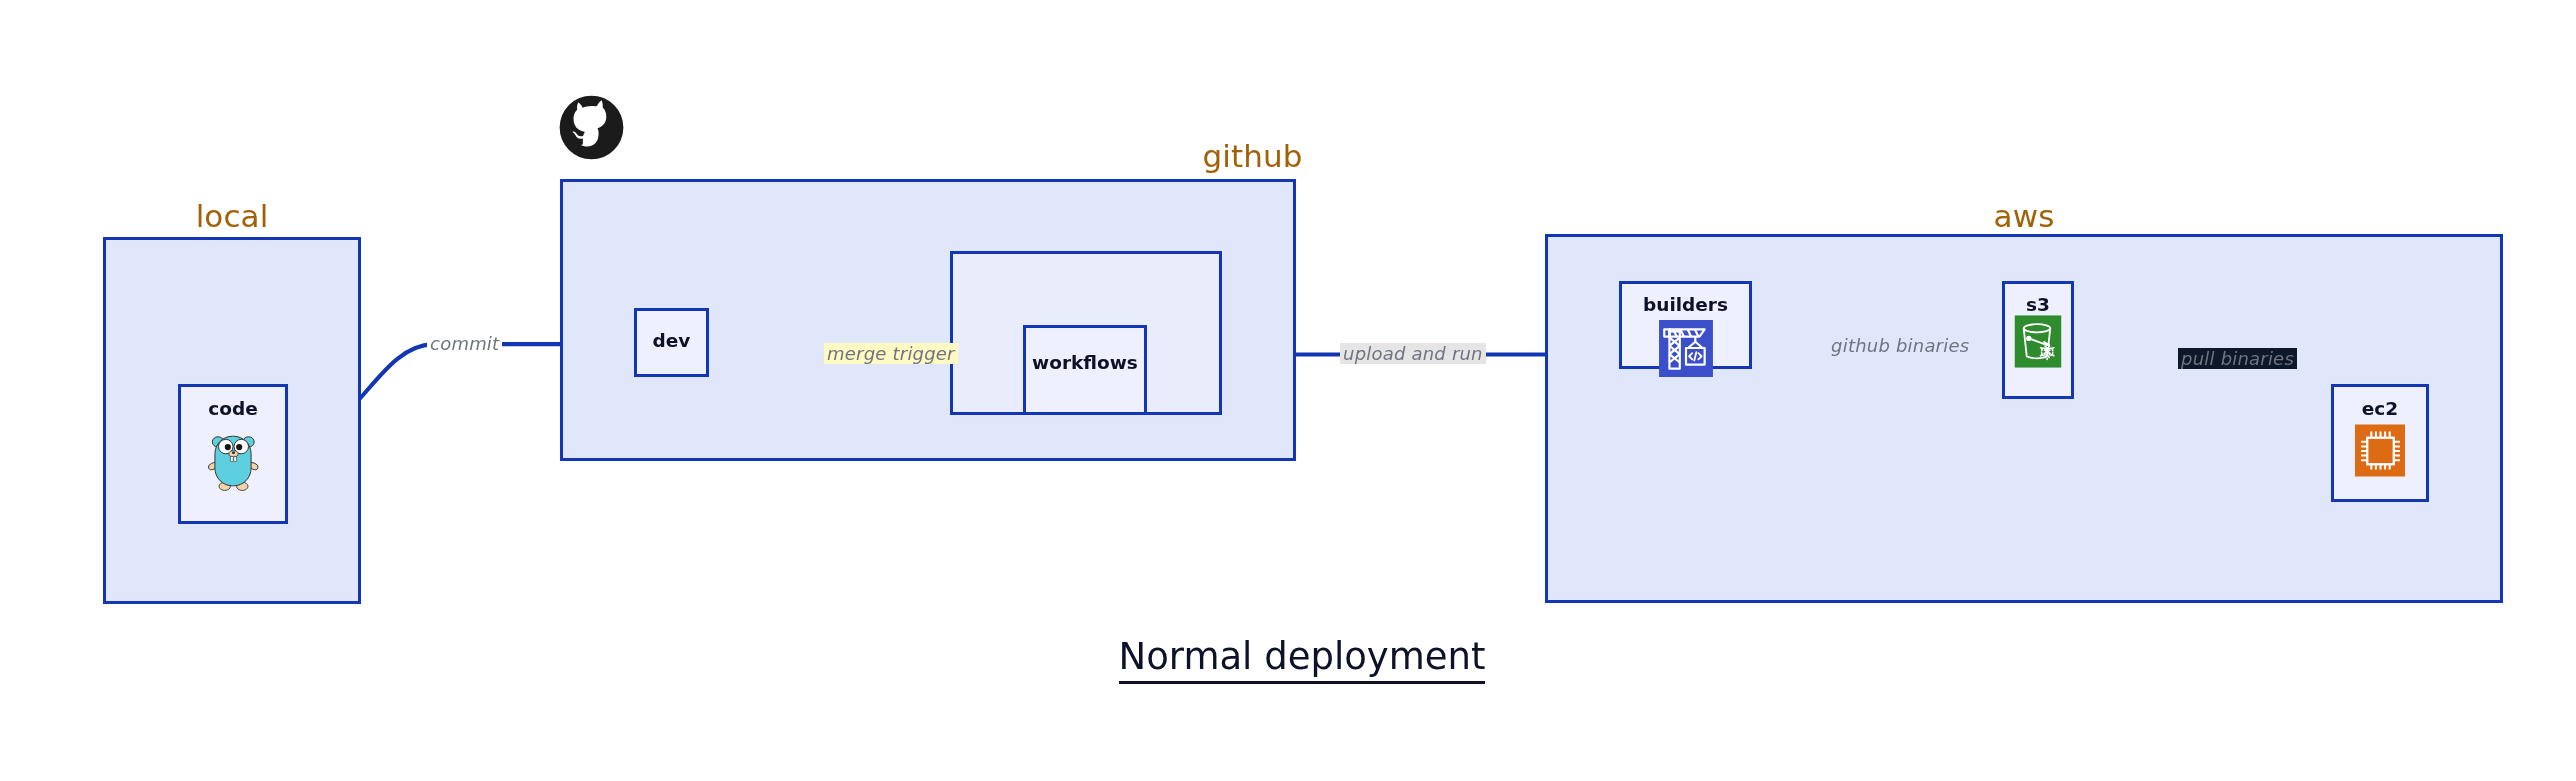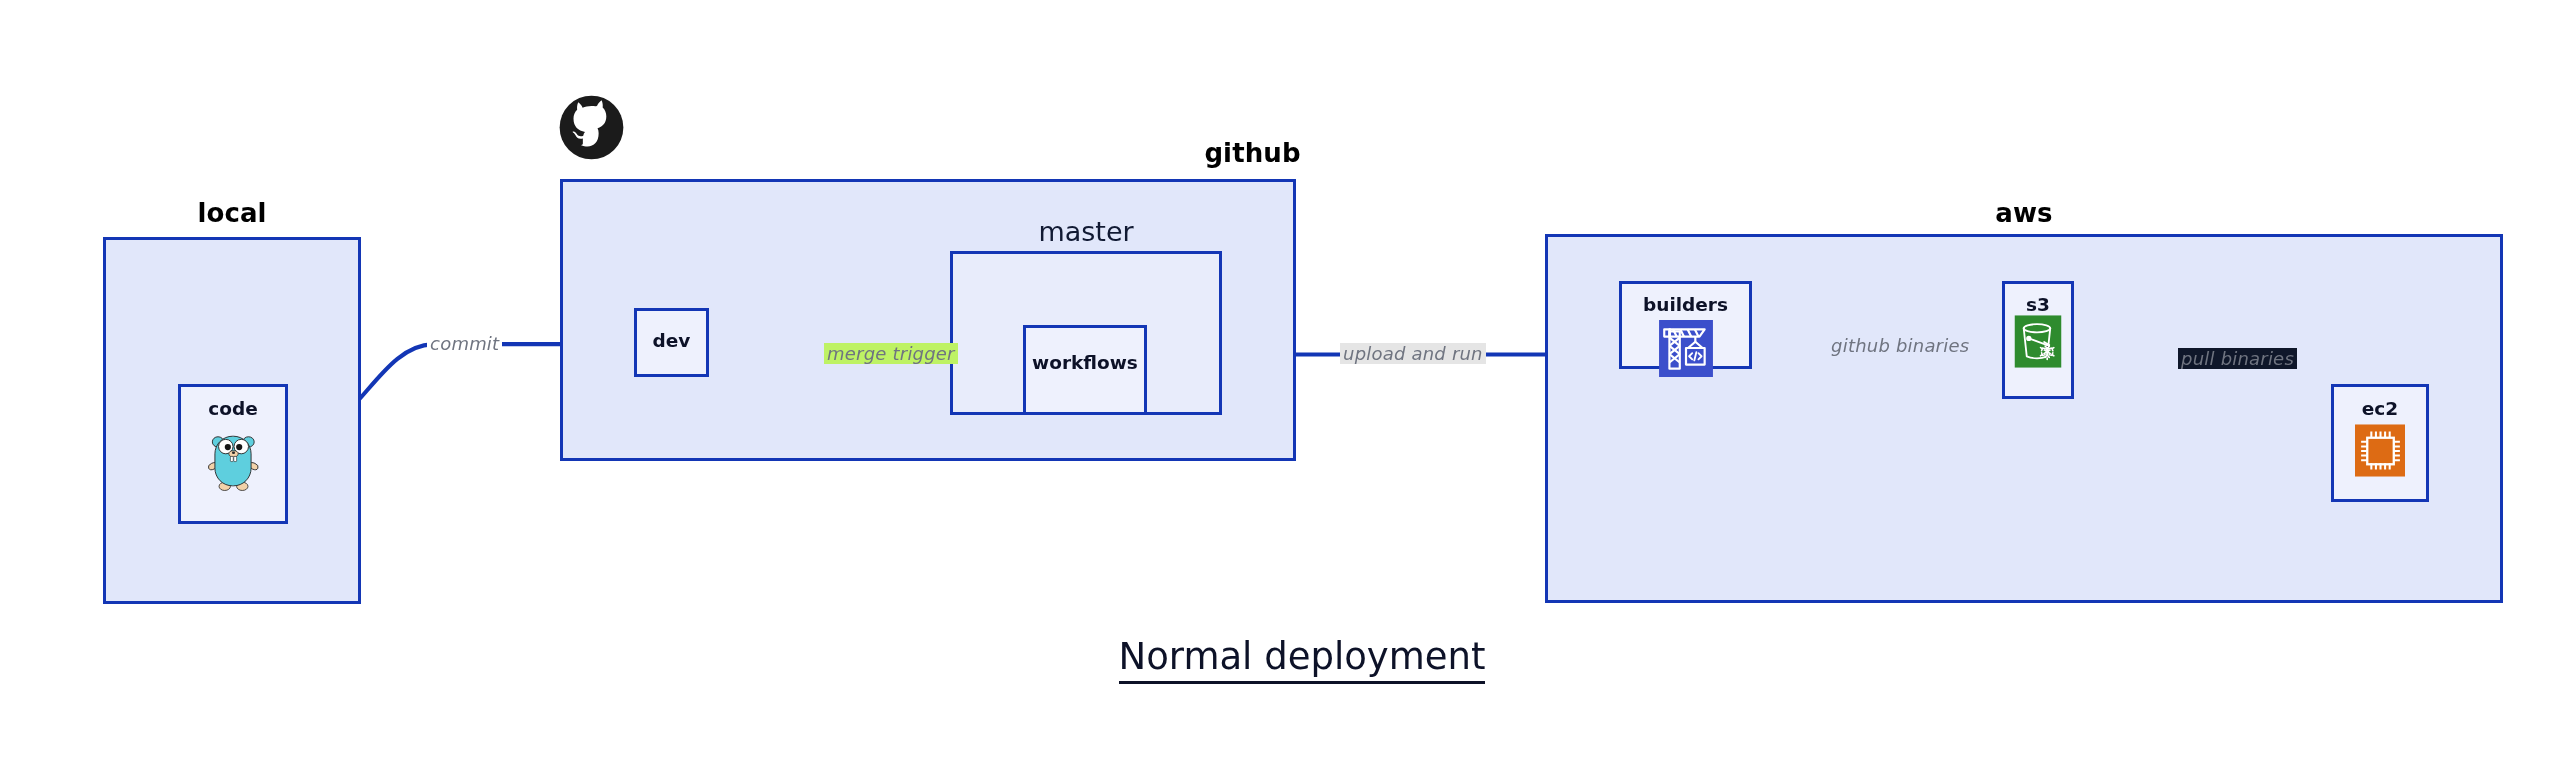--- a/index.html
+++ b/index.html
@@ -3,21 +3,21 @@
 <meta charset="utf-8">
 <style>
   html,body{margin:0;padding:0;background:#ffffff;}
   body{width:2604px;height:781px;overflow:hidden;font-family:"DejaVu Sans",sans-serif;}
   #stage{position:relative;width:2604px;height:781px;background:#fff;}
 
   .zone{position:absolute;border:3.6px solid var(--stroke,#1336b5);background:var(--fill,#e1e7fa);box-sizing:border-box;}
   .subzone{position:absolute;border:3.1px solid var(--stroke,#1336b5);background:#e8ecfb;box-sizing:border-box;}
   .node{position:absolute;border:3.1px solid var(--stroke,#1336b5);background:#eef1fd;box-sizing:border-box;}
 
-  .zone-title{position:absolute;color:#000000;font-size:26px;font-weight:700;white-space:nowrap;letter-spacing:0.1px;}
+  .zone-title{position:absolute;color:#a16207;font-size:31px;font-weight:400;white-space:nowrap;letter-spacing:0.1px;}
   .sub-title{position:absolute;color:#111a33;font-size:27px;font-weight:400;white-space:nowrap;}
   .node-title{position:absolute;left:0;right:0;text-align:center;color:#0d1228;font-size:18.5px;font-weight:700;white-space:nowrap;}
 
   .node-icon{position:absolute;left:50%;transform:translateX(-50%);}
 
   .edge-label{position:absolute;color:#6f7480;font-size:18px;font-style:italic;white-space:nowrap;letter-spacing:0.2px;}
 
   #wires{position:absolute;left:0;top:0;width:2604px;height:781px;pointer-events:none;}
 
   #diagram-title{position:absolute;left:0;right:0;text-align:center;color:#0d1228;font-size:37px;font-weight:400;}
@@ -89,21 +89,20 @@
       <path fill="#ffffff" d="M50 17c-5.3 0-9.9 1.1-13.7 2.6-1.4-3.2-3.6-6.2-6.6-8.3-1.9 3.4-2.2 7.8-1.8 11.2-3.6 3.6-5.6 8.2-5.6 13.6 0 13 7.4 18.6 17.7 20.8-1.3 1.3-2.3 3.2-2.7 5.6-2.6 1.1-7.3 2-10.2-2.9-1.8-3-5-3.3-5.2-3.3-.9 0-1.2.7-.4 1.3 2.6 1.6 3.6 3.6 4.3 5.1 1.3 2.9 3.9 5.6 10.9 4.3v7.6c0 1.2-.9 2.6-3.1 2.2C48.3 83.4 61 76 61 58.8c0-3-.6-5.6-1.7-7.7 8.4-2.8 13.5-8.4 13.5-18.4 0-5.4-2-10-5.6-13.6.4-3.4.1-7.8-1.8-11.2-3 2.1-5.2 5.1-6.6 8.3C58.5 18 53.9 17 50 17z"></path>
       <path fill="#ffffff" d="M23 70c3.5 3 8.1 4.6 11 4.6v6.8c-4.9-.8-9.7-3.6-11-11.4z" opacity="0"></path>
       <path fill="#1b1b1b" d="M26 62c2.5 1.5 3.6 3.5 4.3 5 1.3 2.9 3.9 5.6 10.9 4.3v8.2c-7.9-1.9-13.3-6.6-15.2-17.5z" opacity="0"></path>
     </svg>
   </div>
 
   <div class="zone-title" style="left:1170px;top:138px;width:165px;text-align:center;">github</div>
 
   <div class="zone" style="left:560px;top:179px;width:736px;height:282px;"></div>
 
-  <div class="sub-title" style="left:950px;top:216px;width:272px;text-align:center;">master</div>
 
   <div class="subzone" style="left:950px;top:251px;width:272px;height:164px;"></div>
 
   <div class="node" style="left:634px;top:308px;width:75px;height:69px;">
     <div class="node-title" style="top:18.5px;">dev</div>
   </div>
 
   <div class="node" style="left:1023px;top:325px;width:124px;height:90px;">
     <div class="node-title" style="top:24px;">workflows</div>
   </div>
@@ -181,21 +180,21 @@
 
           <path d="M76 34 L88 34 M76 43 L88 43 M76 52 L88 52 M76 61 L88 61 M76 70 L88 70"></path>
         </g>
         <rect x="24" y="26" width="52" height="52" fill="none" stroke="#ffffff" stroke-width="4.5"></rect>
       </svg>
     </div>
   </div>
 
   <div class="edge-label" style="left:427px;top:333px;background:#ffffff;padding:0 3.1px;">commit</div>
 
-  <div class="edge-label" style="left:824px;top:343px;background:#bef264;padding:0 3.1px;">merge trigger</div>
+  <div class="edge-label" style="left:824px;top:343px;background:#fef9c3;padding:0 3.1px;">merge trigger</div>
 
   <div class="edge-label" style="left:1340px;top:343px;background:#e5e5e5;padding:0 3.1px;">upload and run</div>
 
   <div class="edge-label" style="left:1828px;top:335px;background:#e1e7fa;padding:0 3.1px;">github binaries</div>
 
   <div class="edge-label" style="left:2178px;top:348px;background:#0f172a;padding:0 3.1px;">pull binaries</div>
 
   <div id="diagram-title" style="top:635px;">
     <span>Normal deployment</span>
   </div>

